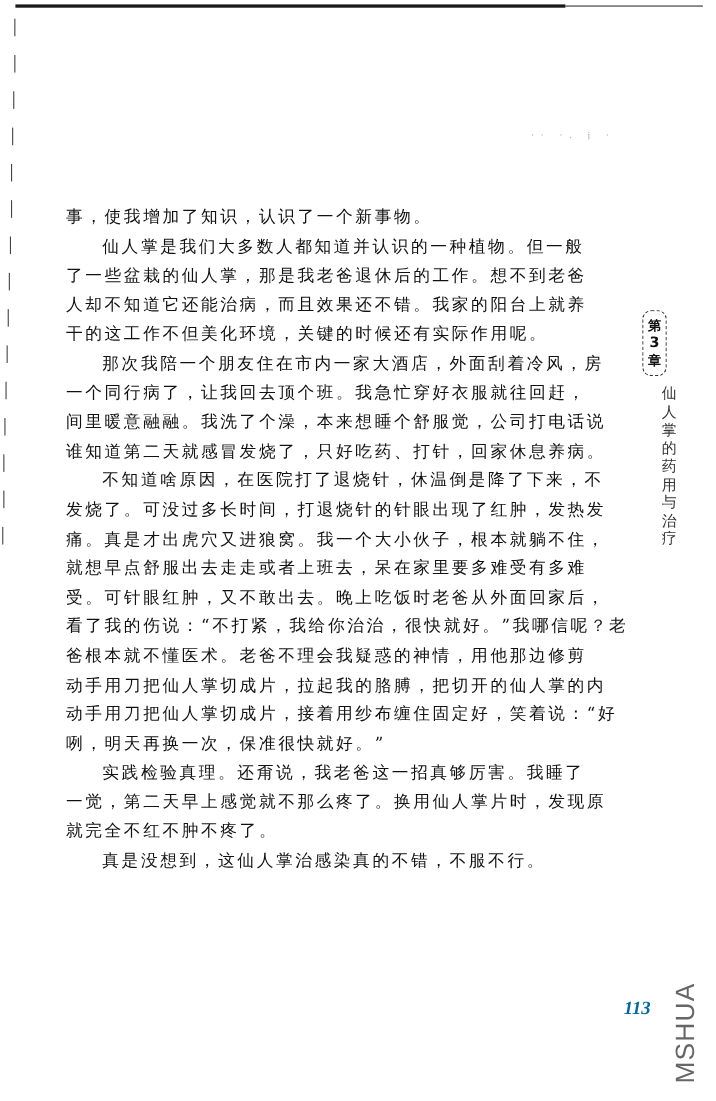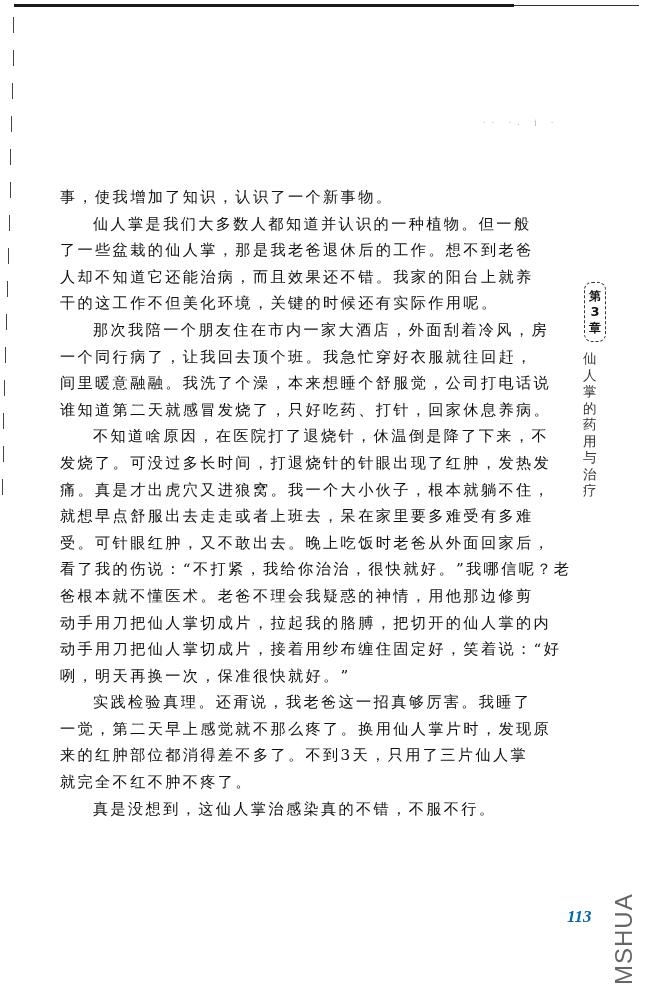--- a/index.html
+++ b/index.html
@@ -33,23 +33,23 @@
     .line { white-space: nowrap; height: 26.6px; }
     .indent { padding-left: 33px; }
     .chapter-tab {
       position: absolute; left: 584px; top: 282px; width: 20px; height: 58px;
       border: 1px dashed #333; border-radius: 8px;
       display: flex; flex-direction: column; align-items: center; justify-content: center;
       font-family: "DejaVu Sans", sans-serif; font-weight: bold; font-size: 12px; line-height: 16px;
     }
     .chapter-tab .num { font-size: 13px; }
     .chapter-title {
-      position: absolute; left: 583px; top: 350px; width: 18px;
+      position: absolute; left: 597px; top: 350px; width: 18px;
       font-family: "DejaVu Sans", sans-serif; font-size: 13.5px; line-height: 16.5px;
-      color: #333; text-align: left; word-break: break-all;
+      color: #333; text-align: right; word-break: break-all;
     }
     .page-number {
       position: absolute; left: 567px; top: 907px;
       font-family: "Liberation Serif", serif; font-style: italic; font-weight: bold;
       font-size: 17px; color: #0369a1;
     }
     .watermark {
       position: absolute; left: 610px; top: 985px;
       transform-origin: left top; transform: rotate(-90deg);
       font-family: "Liberation Sans", sans-serif; font-size: 24px; letter-spacing: 1px;
@@ -97,21 +97,20 @@
     <div class="line">痛。真是才出虎穴又进狼窝。我一个大小伙子，根本就躺不住，</div>
     <div class="line">就想早点舒服出去走走或者上班去，呆在家里要多难受有多难</div>
     <div class="line">受。可针眼红肿，又不敢出去。晚上吃饭时老爸从外面回家后，</div>
     <div class="line">看了我的伤说：“不打紧，我给你治治，很快就好。”我哪信呢？老</div>
     <div class="line">爸根本就不懂医术。老爸不理会我疑惑的神情，用他那边修剪</div>
     <div class="line">动手用刀把仙人掌切成片，拉起我的胳膊，把切开的仙人掌的内</div>
     <div class="line">动手用刀把仙人掌切成片，接着用纱布缠住固定好，笑着说：“好</div>
     <div class="line">咧，明天再换一次，保准很快就好。”</div>
     <div class="line indent">实践检验真理。还甭说，我老爸这一招真够厉害。我睡了</div>
     <div class="line">一觉，第二天早上感觉就不那么疼了。换用仙人掌片时，发现原</div>
-    <div class="line">来的红肿部位都消得差不多了。不到3天，只用了三片仙人掌</div>
     <div class="line">就完全不红不肿不疼了。</div>
     <div class="line indent">真是没想到，这仙人掌治感染真的不错，不服不行。</div>
   </div>
 
 <div class="chapter-tab">
   <span>第</span>
   <span class="num">3</span>
   <span>章</span>
 </div>
 <div class="chapter-title">仙人掌的药用与治疗</div>

